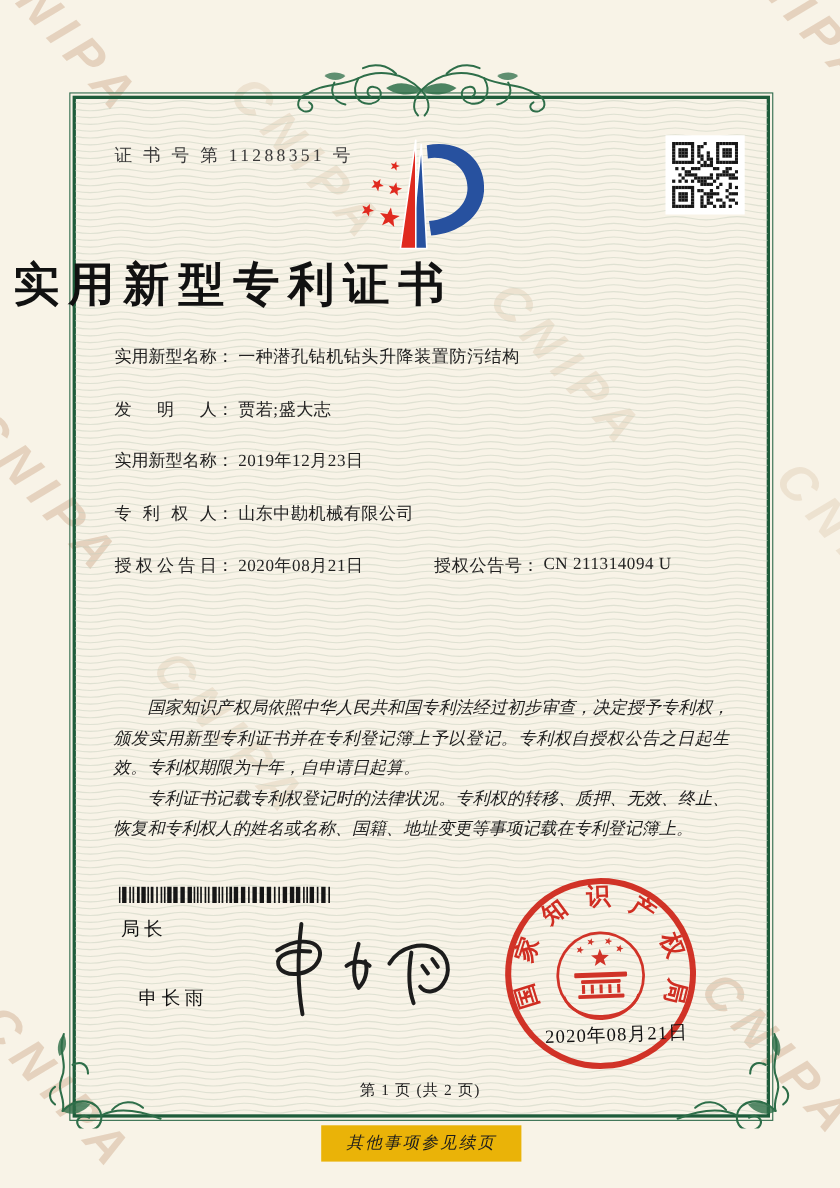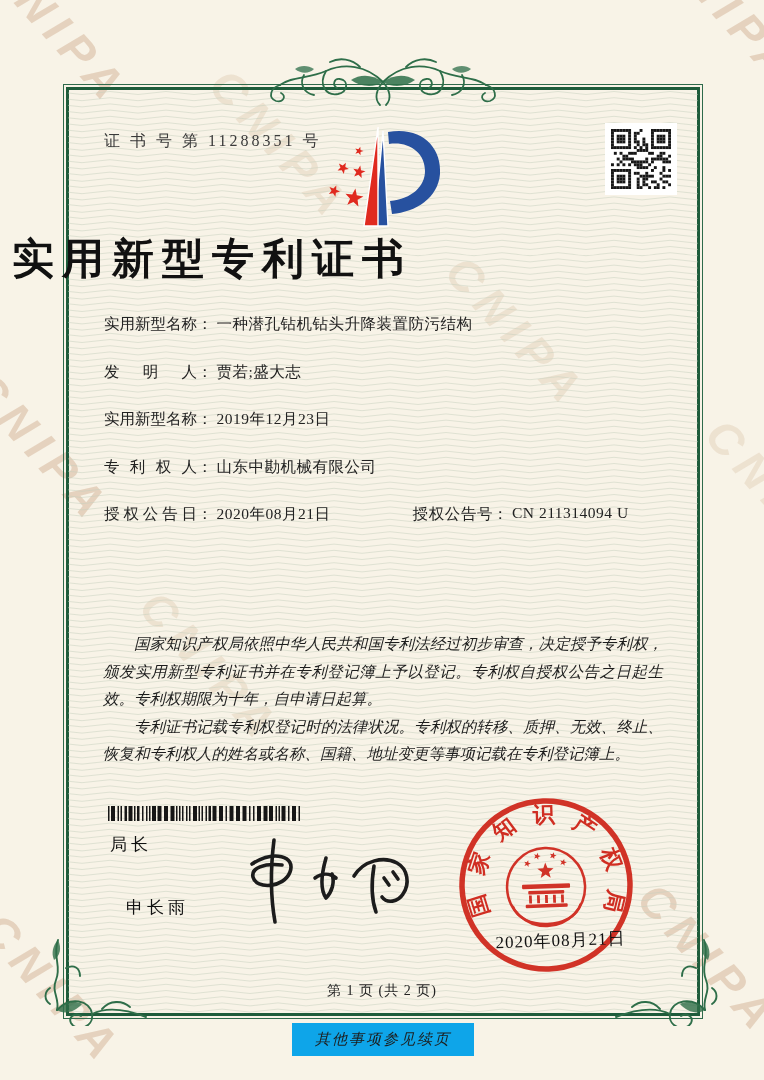--- a/index.html
+++ b/index.html
@@ -61,21 +61,21 @@
   }
 
   .fields { position:absolute; left:104px; top:314px; width:560px; }
   .frow { height:47.5px; font-size:15.5px; color:#222; white-space:nowrap; }
   .flabel {
     display:inline-block; width:93px;
     text-align:justify; text-align-last:justify; vertical-align:top;
   }
   .fcolon { display:inline-block; vertical-align:top; }
   .fvalue { display:inline-block; margin-left:4px; letter-spacing:0.5px; vertical-align:top; }
-  .fpair2 { display:inline-block; margin-left:82px; }
+  .fpair2 { display:inline-block; margin-left:64px; }
 
   .paras {
     position:absolute; left:103px; top:630px; width:560px;
     font-size:15.5px; line-height:27.5px; text-align:justify;
     font-style:italic; color:#1d1d1d;
   }
   .paras p { text-indent:2em; }
 
   .barcode-box { position:absolute; left:108px; top:806px; }
 
@@ -89,21 +89,21 @@
     font-size:17px; color:#111; text-align:center; letter-spacing:1px;
     transform:rotate(-2deg); white-space:nowrap;
   }
 
   .page-num {
     position:absolute; left:0; top:982px; width:100%;
     text-align:center; font-size:14px; color:#222; letter-spacing:1px;
   }
   .note-box {
     position:absolute; left:292px; top:1023px; width:182px; height:33px;
-    background:#0ea5e9; z-index:3;
+    background:#eab308; z-index:3;
     display:flex; align-items:center; justify-content:center;
   }
   .note-text { font-size:15px; font-style:italic; letter-spacing:2px; color:#1d1d1d; }
 </style>
 </head>
 <body>
 
 <div class="page">
 
   <div class="wm" style="left:-34px; top:2px;">CNIPA</div>

